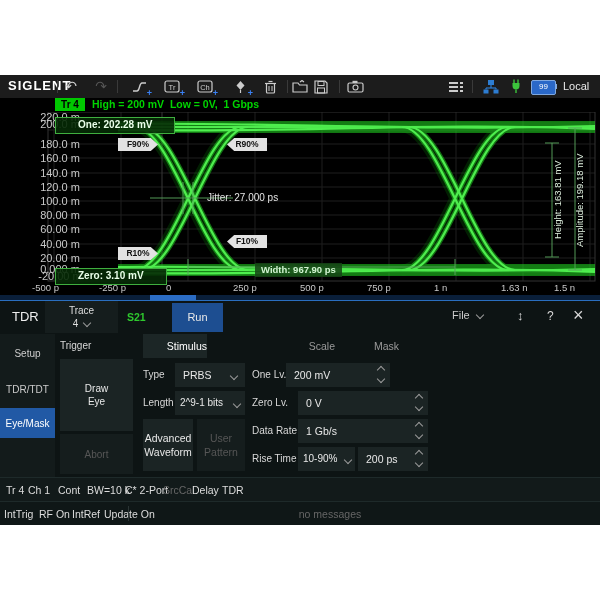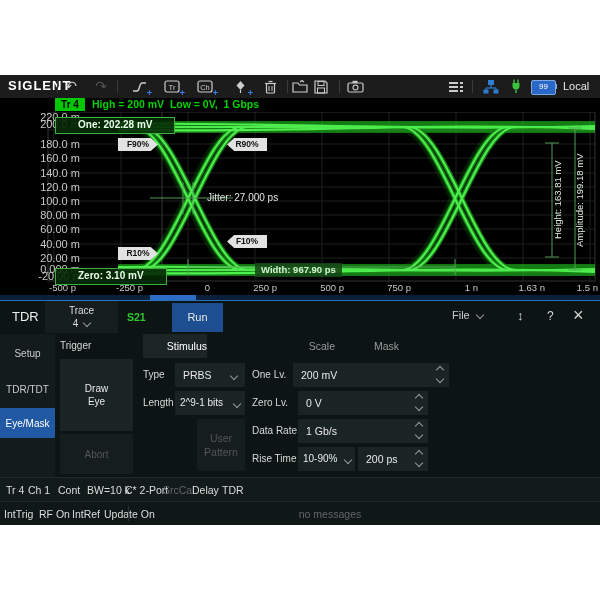--- a/index.html
+++ b/index.html
@@ -19,21 +19,21 @@
   .batnub{position:absolute;left:555px;top:9px;width:2px;height:5px;background:#7fa8e0;}
   .local{position:absolute;left:563px;top:5px;color:#e8e8e8;font-size:11px;}
   
   .traceline{position:absolute;left:0;top:23px;width:600px;height:14px;background:#000;}
   .trbadge{position:absolute;left:55px;top:0px;width:30px;height:13px;background:#00c800;color:#000;
            font-size:10px;font-weight:bold;text-align:center;line-height:13px;}
   .trinfo{position:absolute;left:92px;top:0px;color:#00d400;font-size:10.5px;font-weight:bold;white-space:pre;line-height:13px;}
   
   .plot{position:absolute;left:0;top:37px;width:600px;height:184px;background:#000;}
   .ylab{position:absolute;left:10px;width:100px;height:10px;text-align:center;color:#c8c8c8;font-size:11px;line-height:10px;}
-  .xlab{position:absolute;top:170px;width:44px;height:13px;text-align:right;color:#c8c8c8;font-size:9.5px;}
+  .xlab{position:absolute;top:170px;width:44px;height:13px;text-align:left;color:#c8c8c8;font-size:9.5px;}
   .measbox{position:absolute;height:15px;background:rgba(6,42,6,.9);border:1px solid #3fae3f;color:#eaffea;
            font-size:10px;font-weight:bold;line-height:13px;padding:0 22px;white-space:nowrap;}
   .widthbox{position:absolute;height:14px;background:rgba(22,70,22,.88);color:#d2f5d2;font-size:9.5px;font-weight:bold;
             line-height:14px;padding:0 6px;white-space:nowrap;}
   .tag{position:absolute;width:40px;height:13px;background:#e2e2e2;color:#101010;font-size:8.5px;font-weight:bold;
        text-align:center;line-height:13px;}
   .tagR{clip-path:polygon(0 0,82% 0,100% 50%,82% 100%,0 100%);}
   .tagL{clip-path:polygon(18% 0,100% 0,100% 100%,18% 100%,0 50%);}
   .jitter{position:absolute;color:#e4e4e4;font-size:10px;white-space:nowrap;}
   .vlab{position:absolute;color:#dff0df;font-size:9.5px;writing-mode:vertical-rl;transform:rotate(180deg);
@@ -338,35 +338,37 @@
     </div>
 
     <div class="flabel" style="left:60px;top:33px;font-size:10px">Trigger</div>
     <div class="btn disabled" style="left:60px;top:133px;width:73px;height:40px">Abort</div>
     <div class="btn" style="left:60px;top:58px;width:73px;height:72px;background:#1b2424">Draw
 Eye</div>
 
     <div class="flabel" style="left:143px;top:62px">Type</div>
     <div class="fbox" style="left:175px;top:62px;width:70px"><span>PRBS</span><span class="chev"></span></div>
     <div class="flabel" style="left:252px;top:62px">One Lv.</div>
-    <div class="fbox" style="left:293px;top:62px;width:156px"><span>200 mV</span>
+    <div class="fbox" style="left:286px;top:62px;width:104px"><span>200 mV</span>
       <span class="spin">
             <i class="up"></i>
             <i class="dn"></i>
           </span></div>
 
     <div class="flabel" style="left:143px;top:90px">Length</div>
     <div class="fbox" style="left:175px;top:90px;width:70px;padding-left:5px;font-size:10px"><span>2^9-1 bits</span><span class="chev" style="right:5px"></span></div>
     <div class="flabel" style="left:252px;top:90px">Zero Lv.</div>
     <div class="fbox" style="left:298px;top:90px;width:130px"><span>0 V</span>
       <span class="spin">
             <i class="up"></i>
             <i class="dn"></i>
           </span></div>
 
+    <div class="bigbtn" style="left:143px;top:118px;width:50px;height:52px">Advanced
+Waveform</div>
     <div class="bigbtn disabled" style="left:197px;top:118px;width:48px;height:52px">User
 Pattern</div>
 
     <div class="flabel" style="left:252px;top:118px">Data Rate</div>
     <div class="fbox" style="left:298px;top:118px;width:130px"><span>1 Gb/s</span>
       <span class="spin">
             <i class="up"></i>
             <i class="dn"></i>
           </span></div>
 

